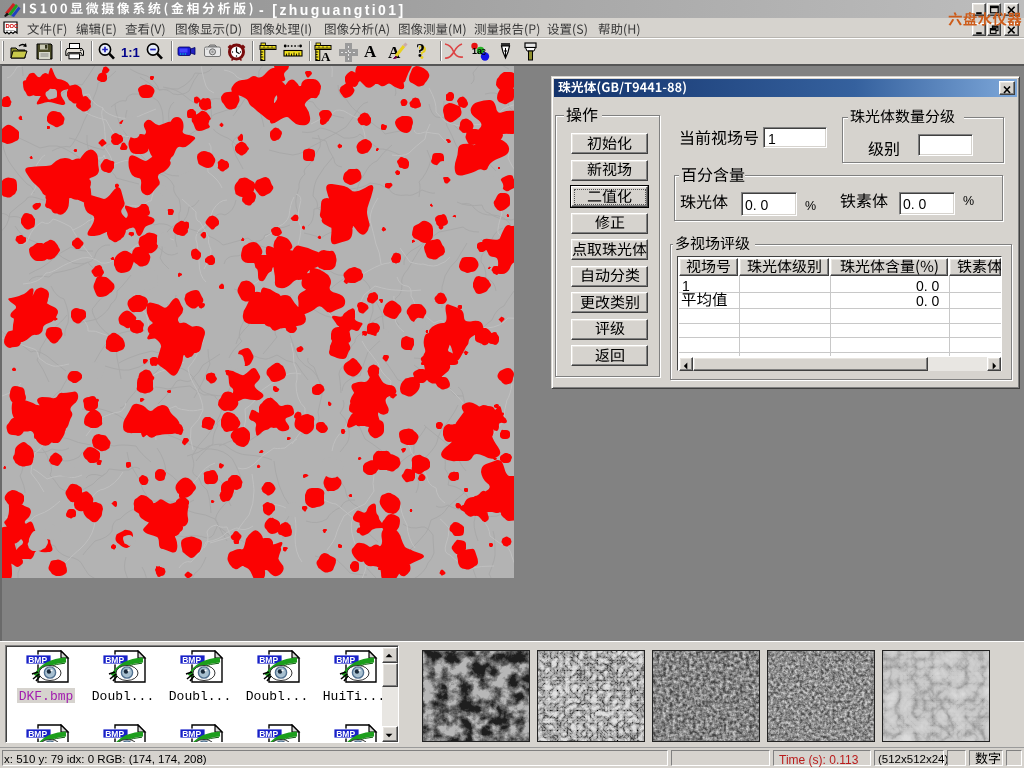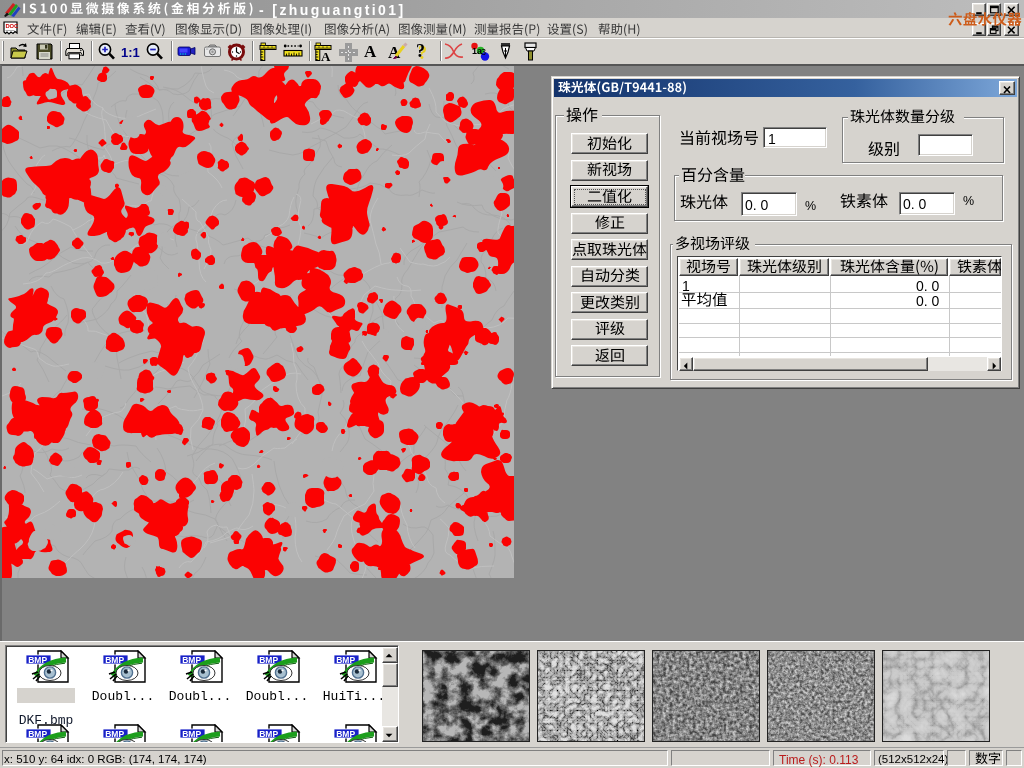--- a/index.html
+++ b/index.html
@@ -365,21 +365,21 @@
     <path d="M11 26 Q20 11 41 10" fill="none" stroke="#1c9e1c" stroke-width="5"></path>
     <path d="M12 25 Q22 12 40 11" fill="none" stroke="#0a5a0a" stroke-width="1" transform="translate(0,2.2)"></path>
     <ellipse cx="25" cy="23" rx="11" ry="7.5" fill="#fff" stroke="#333" stroke-width="1"></ellipse>
     <circle cx="25" cy="22.5" r="5.6" fill="#a8c0d0" stroke="#507090" stroke-width="1.4"></circle>
     <circle cx="24" cy="21.5" r="2.2" fill="#1a2a3a"></circle>
     <circle cx="26.5" cy="20.5" r="1.1" fill="#fff"></circle>
     <path d="M14 24 L8 29 M15 26 L11 31" stroke="#000" stroke-width="1.6"></path>
     <path d="M13 22 L7 24" stroke="#000" stroke-width="1.8"></path>
   </svg>
 <div class="abs" style="left:16.7px;top:688px;width:58.6px;height:15px;background:#d6d3ce"></div>
-<div class="abs" style="left:18.7px;top:713px;font:13px 'Liberation Mono',monospace;color:#0f172a">DKF.bmp</div>
+<div class="abs" style="left:18.7px;top:689px;font:13px 'Liberation Mono',monospace;color:#a21caf">DKF.bmp</div>
 <svg style="position:absolute;left:102px;top:650px" width="46" height="34" viewBox="0 0 46 34">
     <path d="M13 1 L36 1 L43 8 L43 32 L13 32 Z" fill="#fff" stroke="#000" stroke-width="1.4"></path>
     <path d="M36 1 L36 8 L43 8 Z" fill="#d8d8d8" stroke="#000" stroke-width="1.2"></path>
     <rect x="1" y="5" width="25" height="9" fill="#1821c8" stroke="#fff" stroke-width="0.8"></rect>
     <text x="3.2" y="12.6" font-family="Liberation Sans,sans-serif" font-size="8.5" font-weight="bold" fill="#fff">BMP</text>
     <path d="M11 26 Q20 11 41 10" fill="none" stroke="#1c9e1c" stroke-width="5"></path>
     <path d="M12 25 Q22 12 40 11" fill="none" stroke="#0a5a0a" stroke-width="1" transform="translate(0,2.2)"></path>
     <ellipse cx="25" cy="23" rx="11" ry="7.5" fill="#fff" stroke="#333" stroke-width="1"></ellipse>
     <circle cx="25" cy="22.5" r="5.6" fill="#a8c0d0" stroke="#507090" stroke-width="1.4"></circle>
     <circle cx="24" cy="21.5" r="2.2" fill="#1a2a3a"></circle>
@@ -593,21 +593,21 @@
     <rect width="108" height="92" filter="url(#t3)"></rect>
   </svg>
 <svg class="abs" style="left:767px;top:650px;border:1px solid #222" width="108" height="92">
     <rect width="108" height="92" filter="url(#t4)"></rect>
   </svg>
 <svg class="abs" style="left:882px;top:650px;border:1px solid #222" width="108" height="92">
     <rect width="108" height="92" filter="url(#t5)"></rect>
   </svg>
 <div class="abs" style="left:0;top:747px;width:1024px;height:21px;background:#d6d3ce;border-top:1px solid #9a9a9a"></div>
 <div class="abs" style="left:2px;top:750px;width:666px;height:16px;border:1px solid;border-color:#808080 #fff #fff #808080"></div>
-<div class="abs" style="left:4px;top:753px;font:11.5px 'Liberation Sans';color:#000">x: 510 y: 64  idx: 0  RGB: (174, 174, 174)</div>
+<div class="abs" style="left:4px;top:753px;font:11.5px 'Liberation Sans';color:#000">x: 510 y: 79  idx: 0  RGB: (174, 174, 208)</div>
 <div class="abs" style="left:671px;top:750px;width:99px;height:16px;border:1px solid;border-color:#808080 #fff #fff #808080"></div>
 <div class="abs" style="left:773px;top:750px;width:98px;height:16px;border:1px solid;border-color:#808080 #fff #fff #808080"></div>
 <div class="abs" style="left:779px;top:752.5px;font:12px 'Liberation Sans';color:#b91c1c">Time (s): 0.113</div>
 <div class="abs" style="left:874px;top:750px;width:70px;height:16px;border:1px solid;border-color:#808080 #fff #fff #808080"></div>
 <div class="abs" style="left:878px;top:753px;font:11.5px 'Liberation Sans';color:#000">(512x512x24)</div>
 <div class="abs" style="left:947px;top:750px;width:19px;height:16px;border:1px solid;border-color:#808080 #fff #fff #808080"></div>
 <div class="abs" style="left:969px;top:750px;width:34px;height:16px;border:1px solid;border-color:#808080 #fff #fff #808080"></div>
 <svg style="position:absolute;left:975px;top:751.5px;overflow:visible" width="28" height="16">
     <path transform="translate(0,11.2)" d="M5.8 -10.7C5.5 -10.2 5.1 -9.4 4.8 -8.9L5.4 -8.6C5.8 -9.1 6.2 -9.7 6.6 -10.3ZM1.1 -10.3C1.5 -9.8 1.8 -9 1.9 -8.6L2.7 -8.9C2.6 -9.4 2.2 -10.1 1.9 -10.6ZM5.3 -3.4C5 -2.7 4.6 -2.1 4.1 -1.6C3.6 -1.9 3.1 -2.1 2.6 -2.3C2.8 -2.7 3 -3 3.2 -3.4ZM1.4 -2C2.1 -1.7 2.8 -1.4 3.4 -1.1C2.6 -0.5 1.6 -0.1 0.5 0.2C0.7 0.4 0.9 0.7 1 0.9C2.2 0.6 3.3 0.1 4.2 -0.7C4.7 -0.4 5.1 -0.1 5.4 0.1L6 -0.6C5.7 -0.8 5.3 -1 4.9 -1.2C5.6 -2 6.1 -2.9 6.4 -4L5.9 -4.2L5.7 -4.2H3.6L3.9 -4.9L3 -5C2.9 -4.8 2.8 -4.5 2.7 -4.2H0.9V-3.4H2.3C2 -2.9 1.7 -2.4 1.4 -2ZM3.3 -10.9V-8.5H0.7V-7.7H3C2.4 -6.9 1.4 -6 0.5 -5.7C0.7 -5.5 0.9 -5.1 1 -4.9C1.8 -5.3 2.7 -6.1 3.3 -6.8V-5.3H4.3V-7C4.9 -6.6 5.7 -6 6 -5.7L6.5 -6.4C6.2 -6.6 5.1 -7.3 4.4 -7.7H6.9V-8.5H4.3V-10.9ZM8.2 -10.8C7.9 -8.5 7.3 -6.3 6.3 -5C6.5 -4.8 6.8 -4.5 7 -4.4C7.3 -4.9 7.6 -5.4 7.9 -6.1C8.2 -4.8 8.5 -3.6 9 -2.6C8.3 -1.4 7.3 -0.4 5.9 0.3C6 0.5 6.3 0.9 6.4 1.1C7.7 0.4 8.7 -0.5 9.5 -1.7C10.2 -0.6 11 0.3 12 0.9C12.1 0.7 12.4 0.3 12.6 0.2C11.5 -0.4 10.7 -1.4 10 -2.6C10.7 -3.9 11.2 -5.5 11.4 -7.5H12.3V-8.4H8.6C8.8 -9.1 9 -9.9 9.1 -10.7ZM10.5 -7.5C10.3 -6 10 -4.7 9.5 -3.6C9 -4.8 8.7 -6.1 8.4 -7.5Z M19 -4.7V-3.9H13.9V-3H19V-0.2C19 0 18.9 0.1 18.7 0.1C18.4 0.1 17.6 0.1 16.7 0.1C16.9 0.3 17.1 0.8 17.1 1C18.3 1 18.9 1 19.4 0.9C19.9 0.7 20 0.4 20 -0.2V-3H25.1V-3.9H20V-4.4C21.2 -5 22.3 -5.9 23.1 -6.7L22.5 -7.2L22.2 -7.2H16V-6.2H21.3C20.6 -5.7 19.7 -5.1 19 -4.7ZM18.5 -10.7C18.8 -10.4 19 -9.9 19.2 -9.6H14V-6.9H15V-8.6H24V-6.9H25V-9.6H20.3C20.1 -10 19.8 -10.6 19.5 -11Z" fill="#000"></path>
   </svg>

